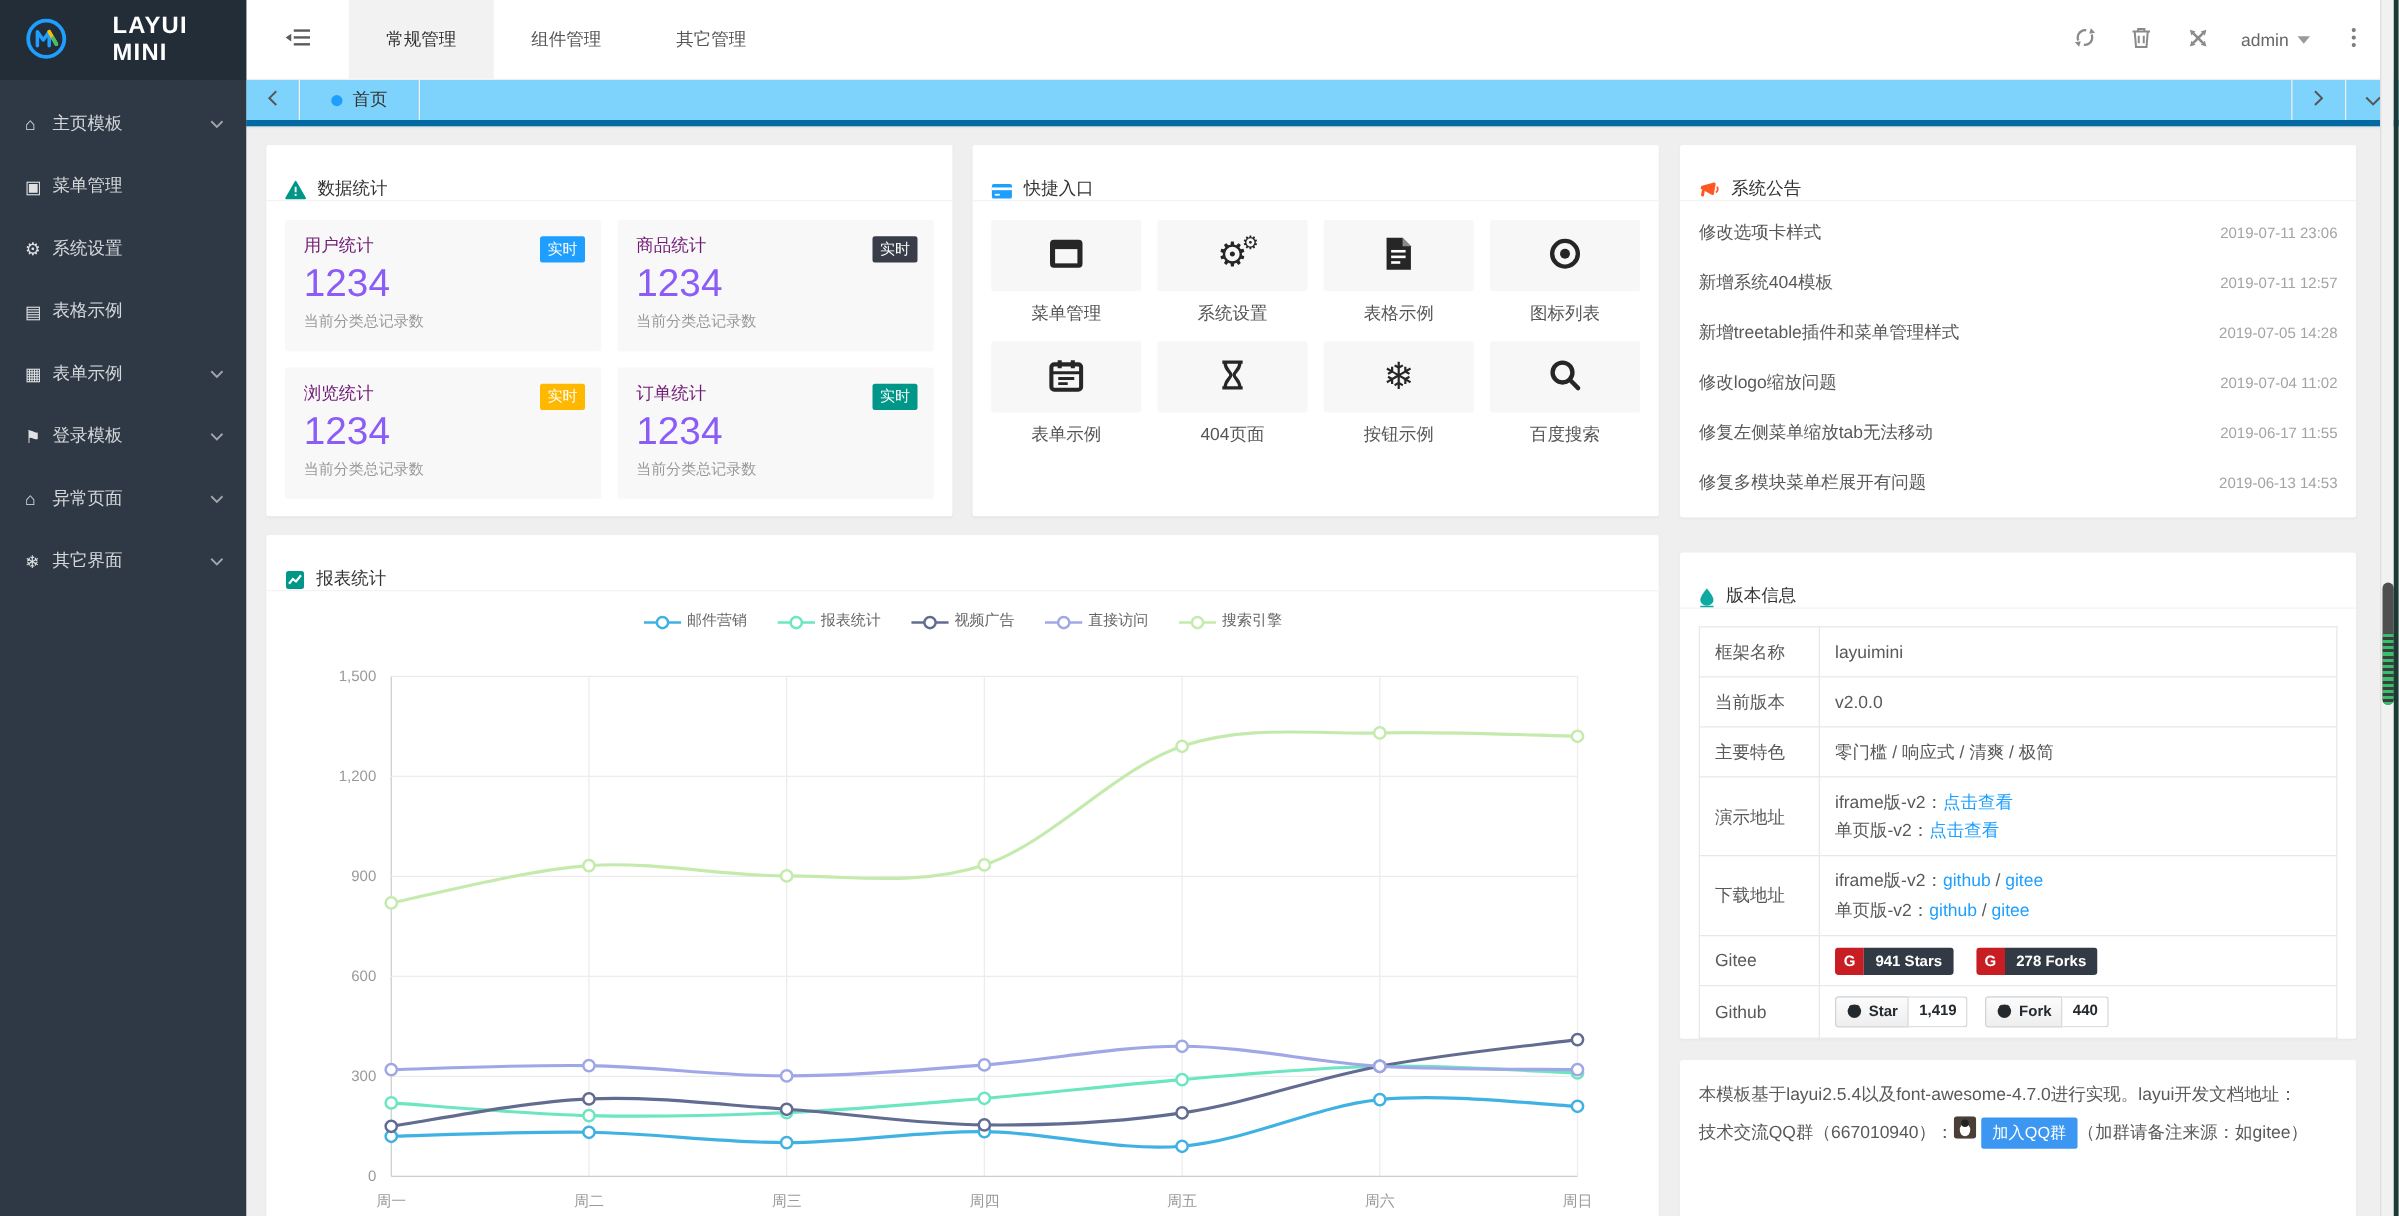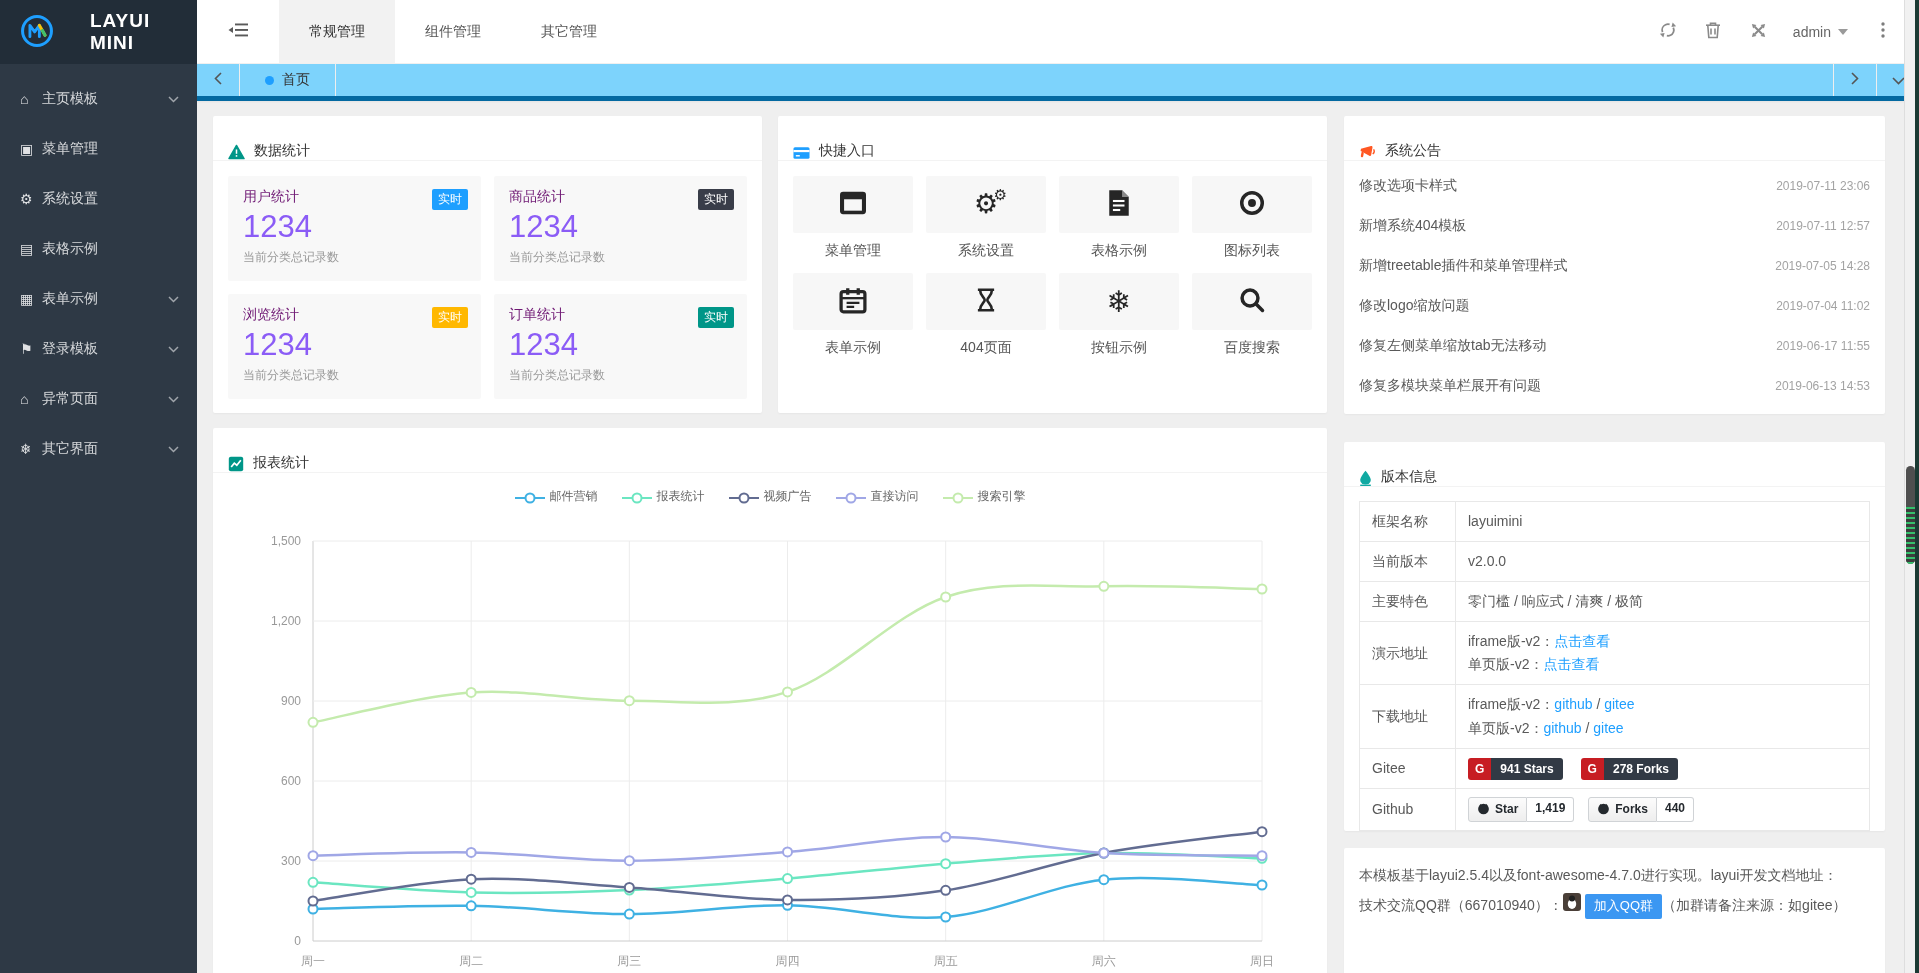--- a/index.html
+++ b/index.html
@@ -635,21 +635,21 @@
               </span>
               <span class="gh-badge">
                 <span class="gh-left">
                   <span>
                     <svg width="13" height="13" viewBox="0 0 16 16">
                         <circle cx="8" cy="8.6" r="6.6" fill="#24292e"></circle>
                         <polygon points="2.6,4.2 5,2 5.6,5" fill="#24292e"></polygon>
                         <polygon points="13.4,4.2 11,2 10.4,5" fill="#24292e"></polygon>
                       </svg>
                   </span>
-                  <span>Forks</span>
+                  <span>Fork</span>
                 </span>
                 <span class="gh-right">440</span>
               </span>
             </td>
           </tr>
         </tbody>
       </table>
     </section>
 
     <section class="card author-card">

